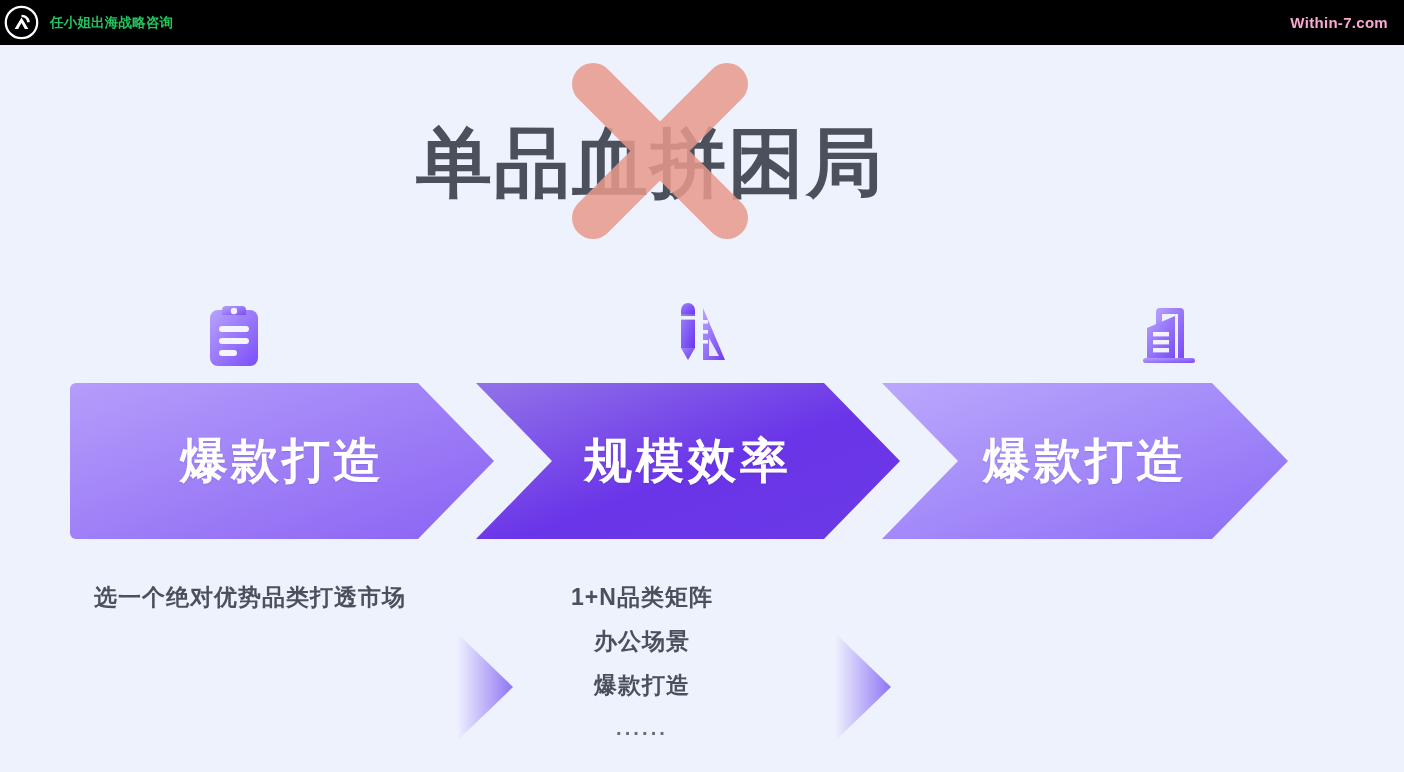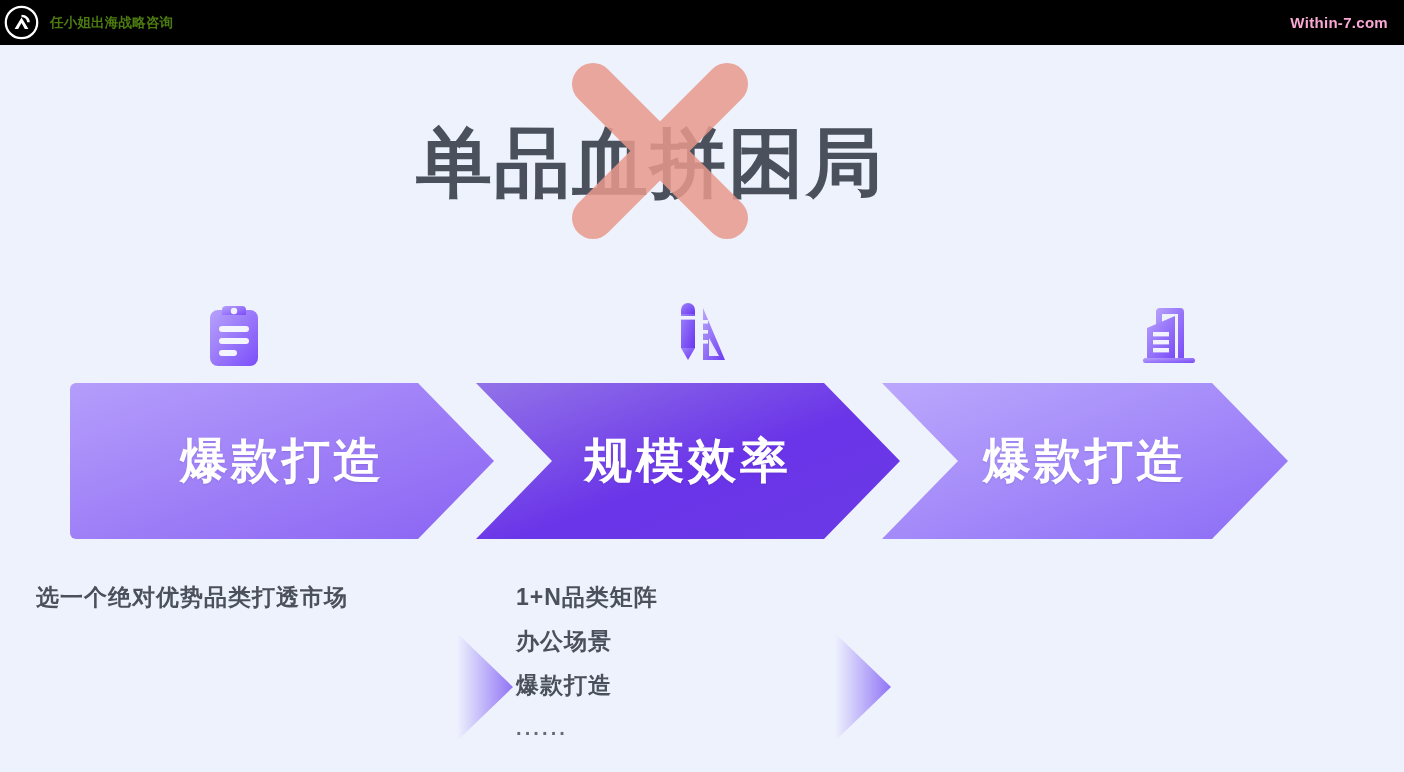--- a/index.html
+++ b/index.html
@@ -28,21 +28,21 @@
     align-items: center;
     gap: 10px;
     padding-left: 3px;
   }
   .logo-mark {
     width: 37px; height: 37px;
     flex: 0 0 auto;
     display: block;
   }
   .brand-text {
-    color: #4d7c0f;
+    color: #22c55e;
     font-size: 13.5px;
     font-weight: 700;
     letter-spacing: .2px;
     white-space: nowrap;
   }
   .topbar-spacer { flex: 1 1 auto; }
   .site-url {
     color: #f9a8d4;
     font-size: 15px;
     font-weight: 700;
@@ -134,25 +134,25 @@
 
   
   .caption-row {
     position: absolute;
     left: 0; top: 530px;
     width: 1404px; height: 200px;
   }
   .cap-col {
     position: absolute;
     top: 0;
-    text-align: left;
+    text-align: center;
     color: #4a515c;
   }
   .cap-1 { left: 36px;  width: 428px; }
-  .cap-2 { left: 516px; width: 292px; }
+  .cap-2 { left: 496px; width: 292px; }
   .cap-3 { left: 880px; width: 406px; }
 
   .cap-line {
     font-size: 23px;
     font-weight: 700;
     line-height: 44px;
     letter-spacing: 1px;
     white-space: nowrap;
   }
   .cap-line.dots {

